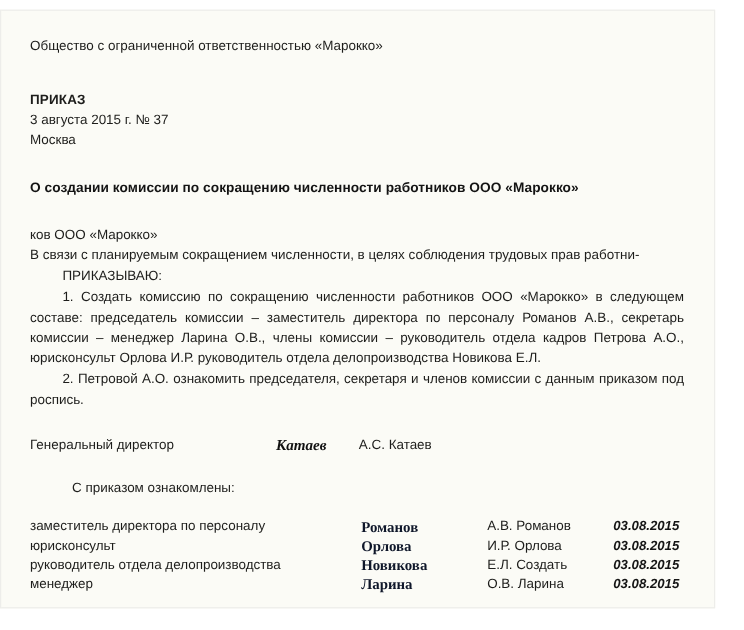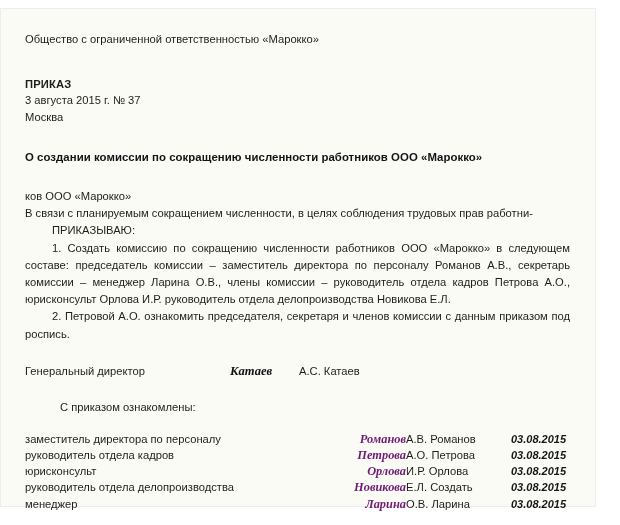--- a/index.html
+++ b/index.html
@@ -150,25 +150,23 @@
     white-space: nowrap;
     vertical-align: top;
   }
   #ack-table td.col-position {
     width: 276px;
   }
   #ack-table td.col-signature {
     width: 105px;
     font-family: "Liberation Serif", serif;
     font-weight: bold;
-    font-style: italic;
     font-size: 12.4px;
-    color: #701a75;
+    color: #0f172a;
     line-height: 16.2px;
-    text-align: right;
   }
   #ack-table td.col-name {
     width: 105px;
   }
   #ack-table td.col-date {
     font-weight: bold;
     font-style: italic;
     font-size: 11px;
     color: #151515;
     text-align: right;
@@ -213,26 +211,20 @@
 
     <table id="ack-table">
       <tbody>
         <tr>
           <td class="col-position">заместитель директора по персоналу</td>
           <td class="col-signature">Романов</td>
           <td class="col-name">А.В. Романов</td>
           <td class="col-date">03.08.2015</td>
         </tr>
         <tr>
-          <td class="col-position">руководитель отдела кадров</td>
-          <td class="col-signature">Петрова</td>
-          <td class="col-name">А.О. Петрова</td>
-          <td class="col-date">03.08.2015</td>
-        </tr>
-        <tr>
           <td class="col-position">юрисконсульт</td>
           <td class="col-signature">Орлова</td>
           <td class="col-name">И.Р. Орлова</td>
           <td class="col-date">03.08.2015</td>
         </tr>
         <tr>
           <td class="col-position">руководитель отдела делопроизводства</td>
           <td class="col-signature">Новикова</td>
           <td class="col-name">Е.Л. Создать</td>
           <td class="col-date">03.08.2015</td>

